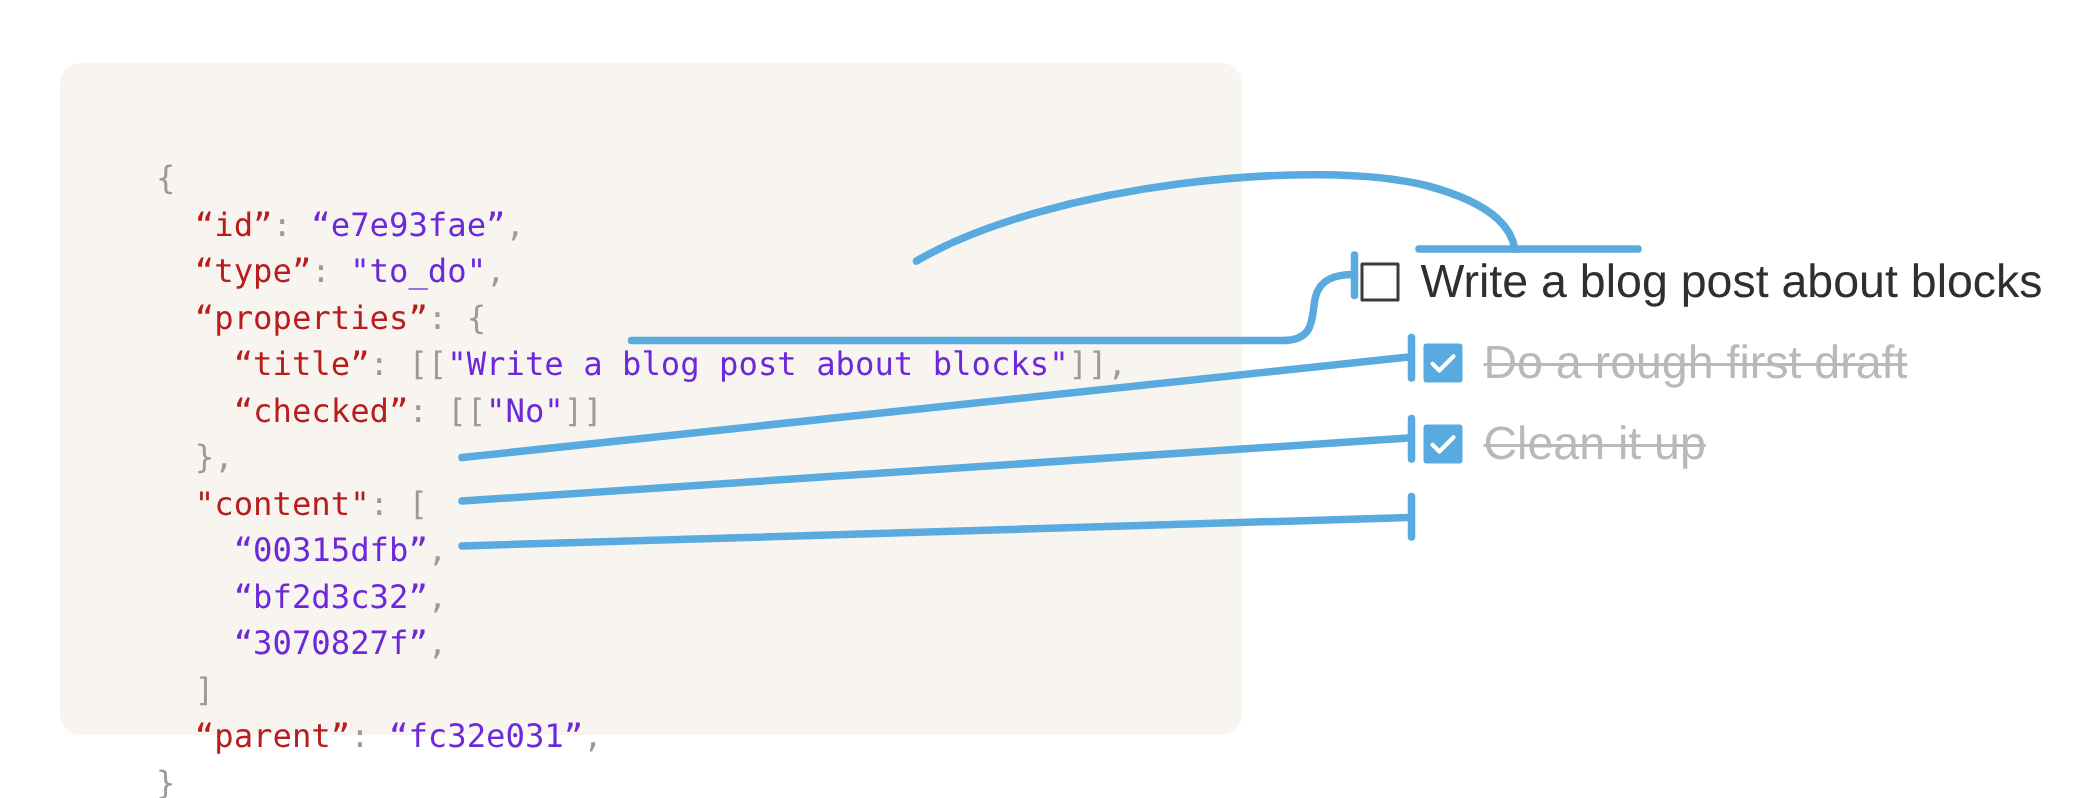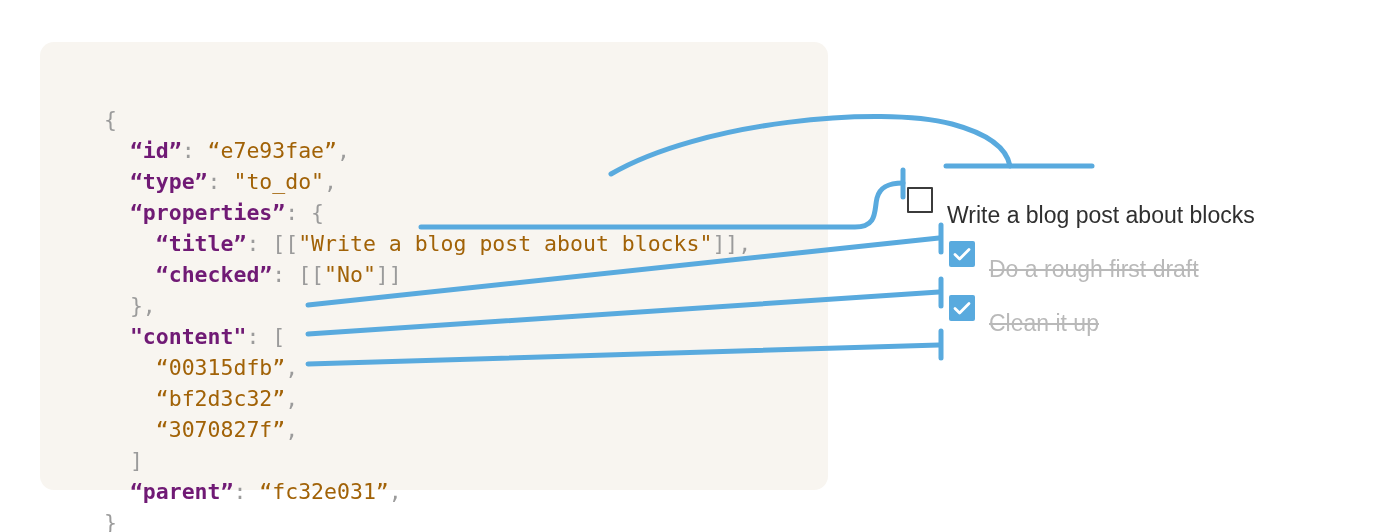--- a/index.html
+++ b/index.html
@@ -34,22 +34,22 @@
     left: 64px;
     top: 62px;
     font-family: "DejaVu Sans Mono", "Liberation Mono", monospace;
     font-size: 21.5px;
     line-height: 31px;
     white-space: pre;
     color: #8a8a8a;
     letter-spacing: 0px;
   }
   .json-line { display: block; height: 31px; }
-  .k   { color: #701a75; font-weight: bold; }  
-  .s   { color: #a16207; }  
+  .k   { color: #b91c1c; }  
+  .s   { color: #6d28d9; }  
   .p   { color: #9b9b9b; }  
 
   
   #todo-list {
     position: absolute;
     left: 0; top: 0;
     width: 100%; height: 100%;
     pointer-events: none;
   }
   .todo-row {
@@ -72,24 +72,23 @@
   .cb.checked {
     background: #59aade;
     border: none;
     border-radius: 2px;
     position: relative;
   }
   .cb.checked svg { display: block; }
   .todo-label {
     margin-left: 14px;
     font-family: "Liberation Sans", sans-serif;
-    font-size: 23px;
+    font-size: 31px;
     color: #2f2f2f;
     white-space: nowrap;
-    margin-top: 32px;
   }
   .todo-label.done {
     color: #b9b9b9;
     text-decoration: line-through;
     text-decoration-thickness: 1.6px;
   }
 
   
   #connectors {
     position: absolute;

